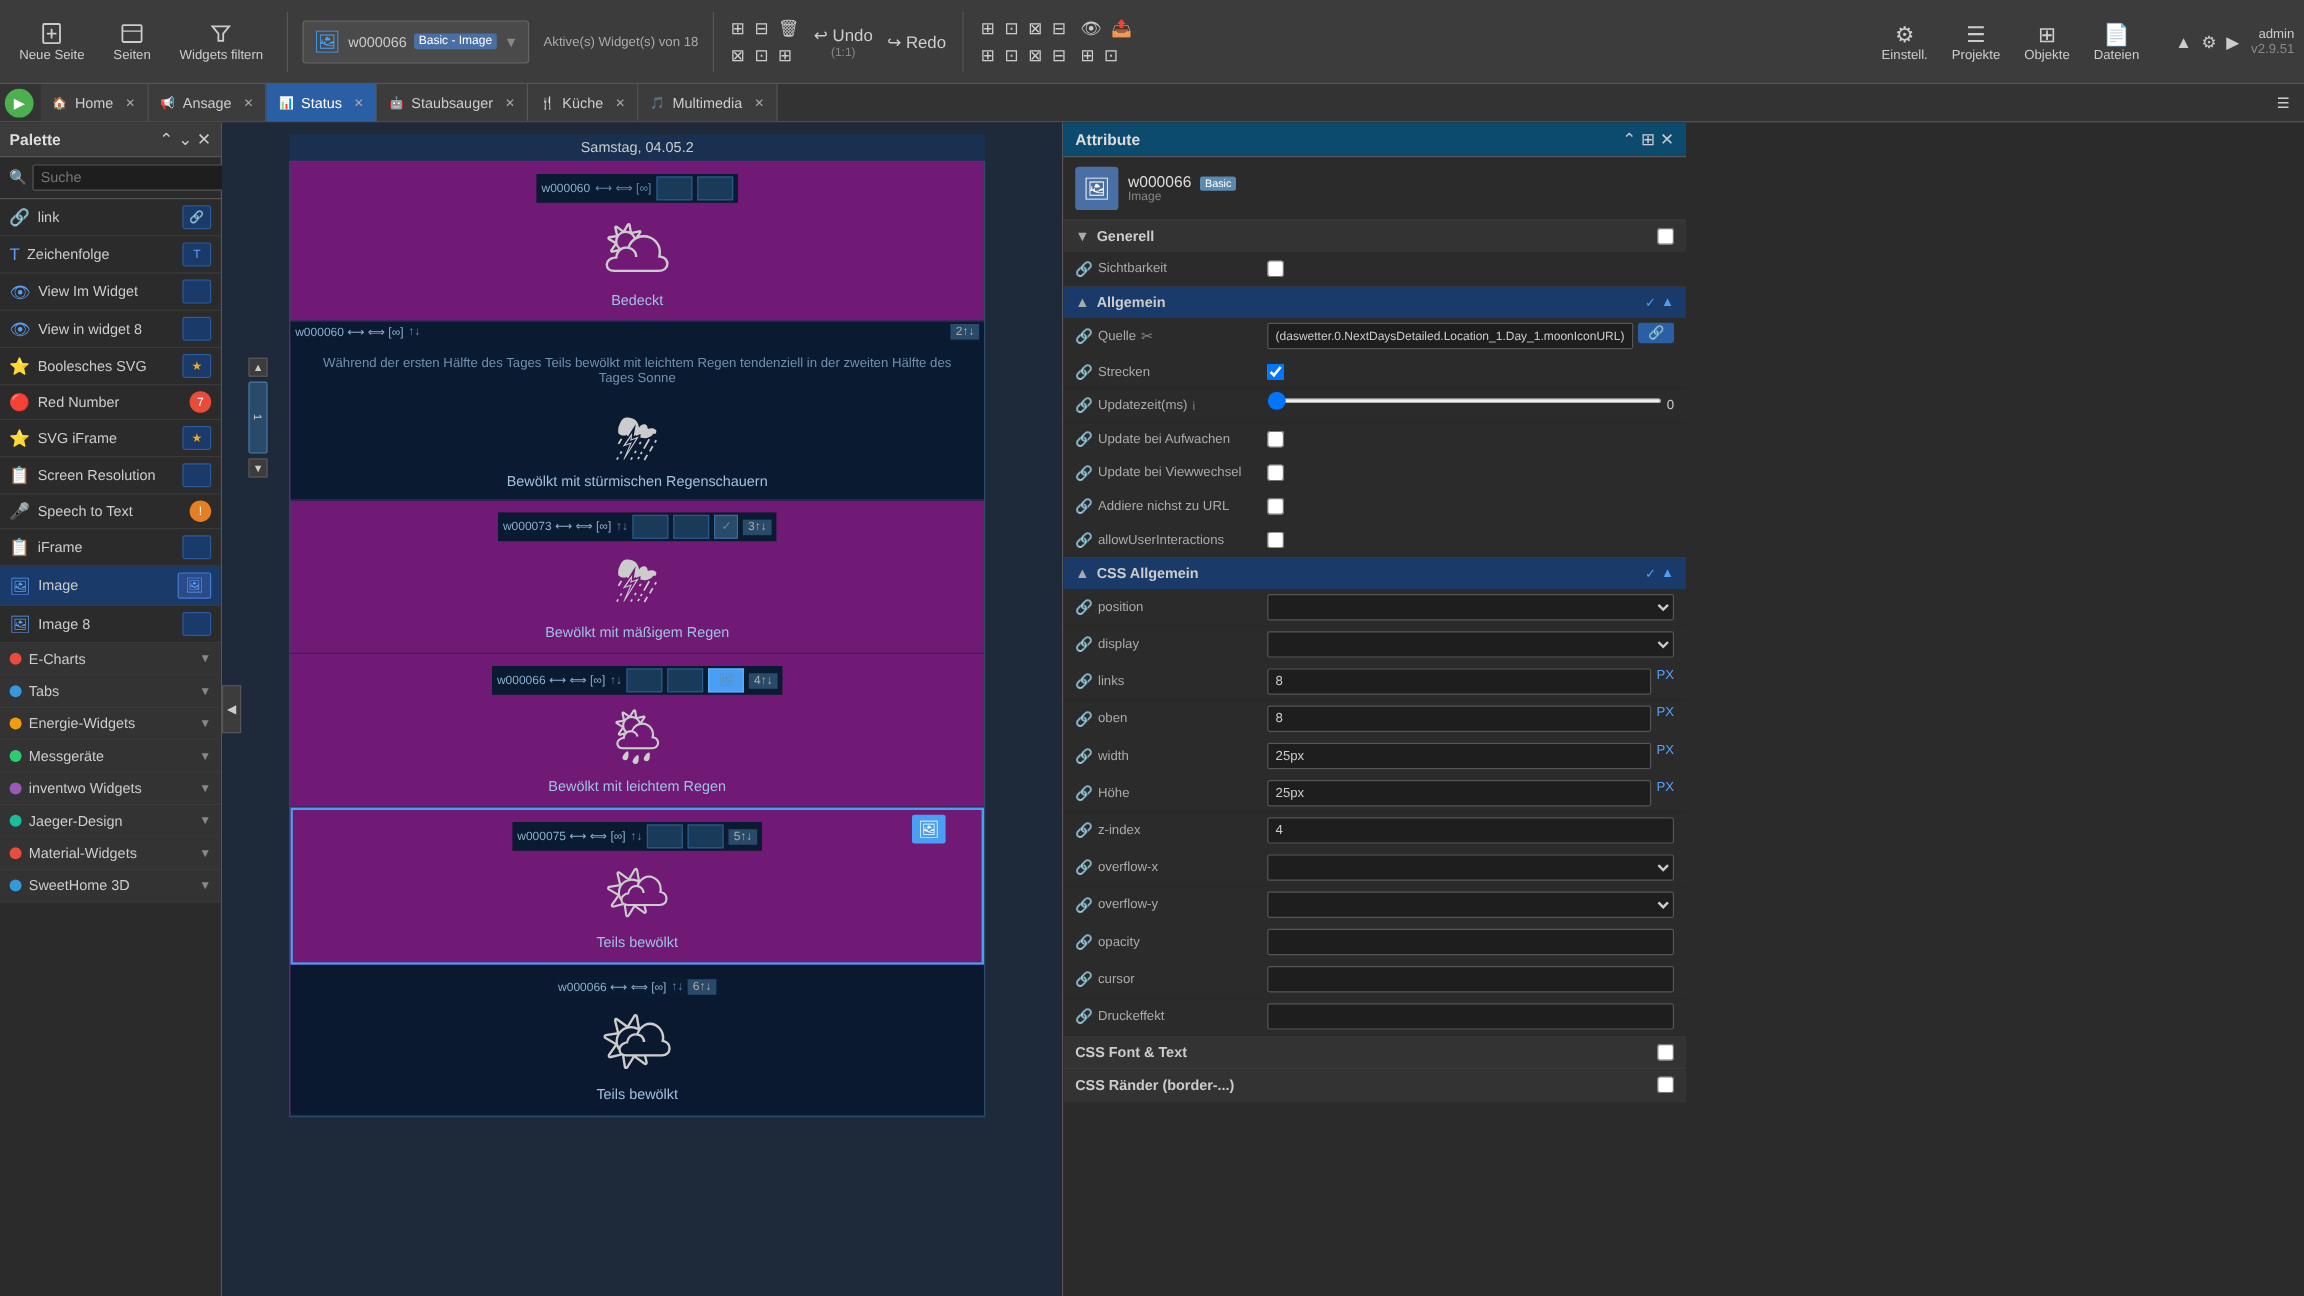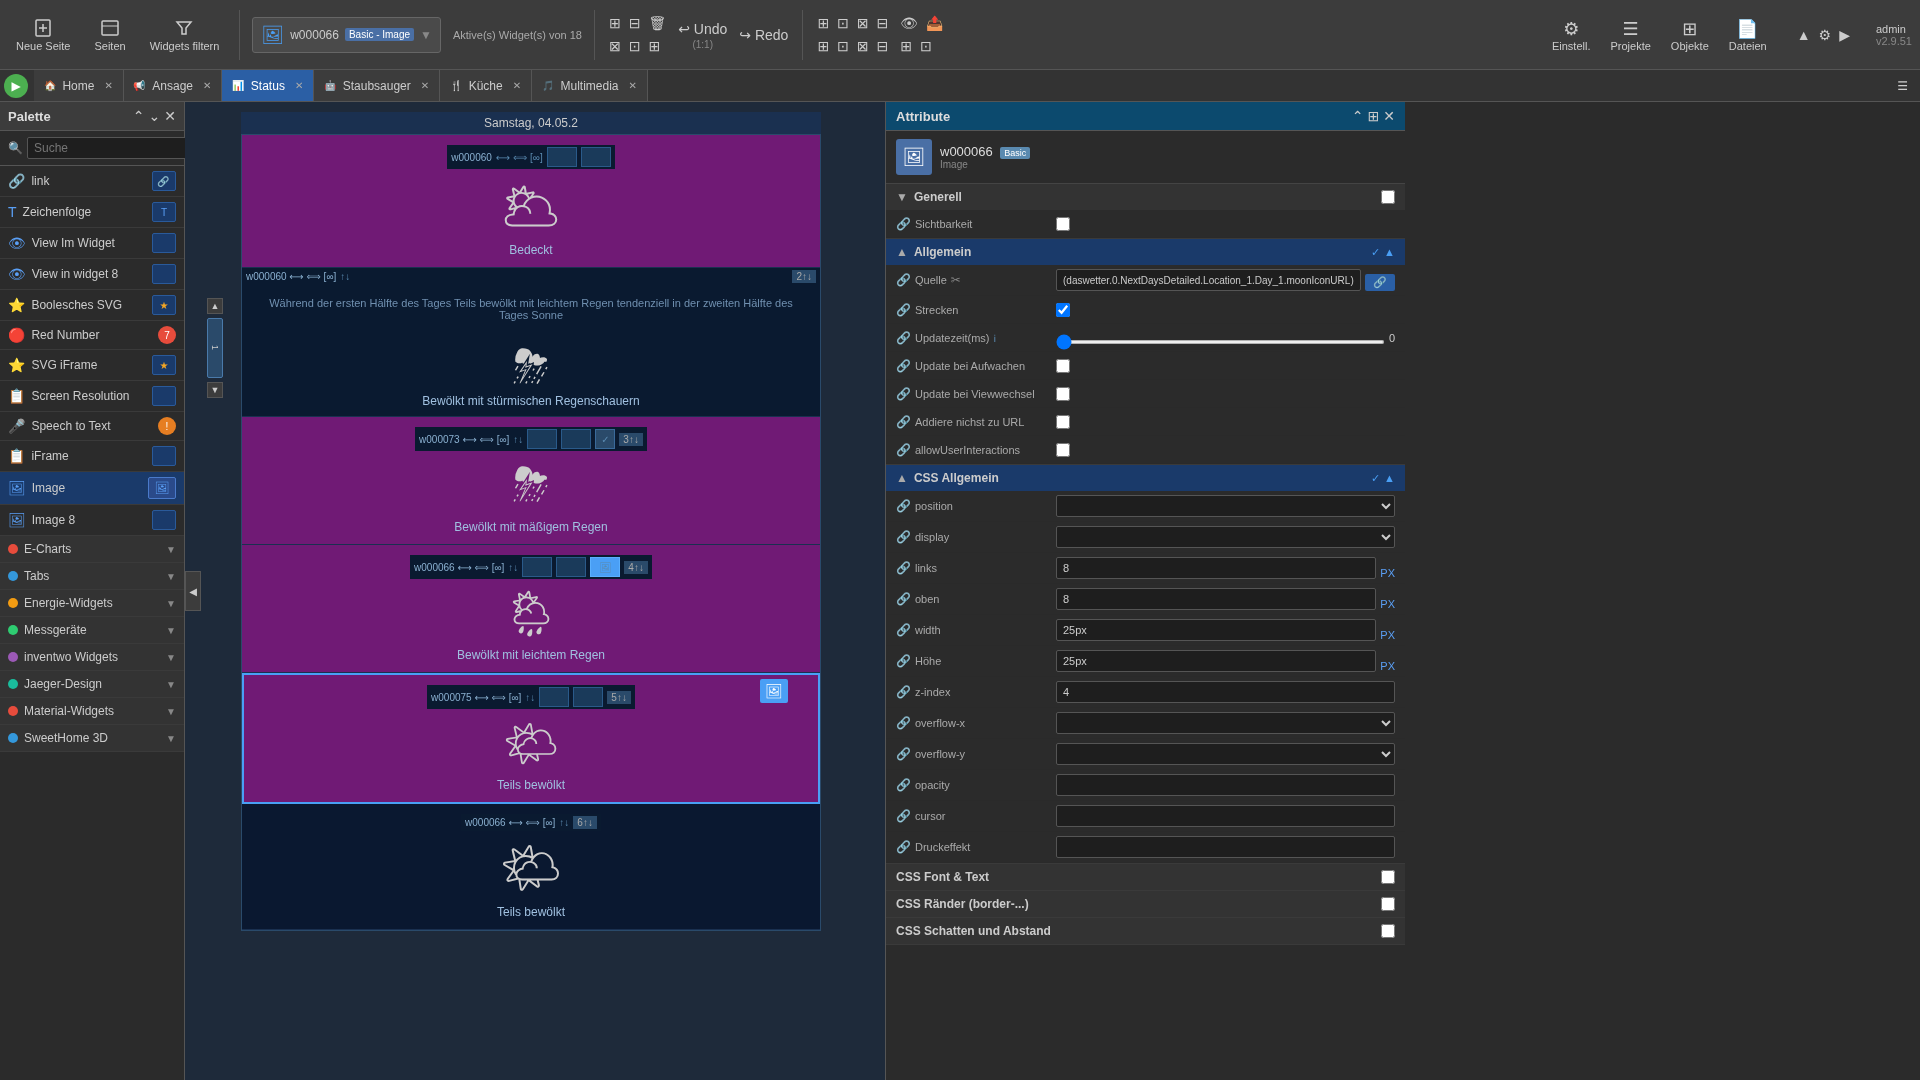--- a/index.html
+++ b/index.html
@@ -18,21 +18,21 @@
     .toolbar-divider { width: 1px; background: #555; height: 50px; margin: 0 4px; }
     .widget-selector {
       display: flex; align-items: center; background: #4a4a4a; border: 1px solid #666;
       border-radius: 3px; padding: 4px 8px; gap: 6px; height: 36px; min-width: 180px;
     }
     .widget-label { background: #4a6fa5; color: white; font-size: 10px; padding: 1px 4px; border-radius: 2px; }
     .icon-btn { background: none; border: none; color: #ccc; cursor: pointer; padding: 2px; font-size: 14px; }
     .undo-redo { display: flex; flex-direction: column; align-items: center; font-size: 11px; color: #888; }
     .projekte-section { display: flex; gap: 20px; margin-left: auto; margin-right: 20px; }
     .projekte-btn { display: flex; flex-direction: column; align-items: center; color: #ccc; cursor: pointer; font-size: 11px; }
-    .admin-section { display: flex; flex-direction: column; align-items: flex-start; color: #ccc; font-size: 11px; margin-left: 16px; }
+    .admin-section { display: flex; flex-direction: column; align-items: flex-end; color: #ccc; font-size: 11px; margin-left: 0; }
 
     
     .tab-bar {
       display: flex; align-items: center; background: #333; border-bottom: 1px solid #555;
       height: 32px; padding: 0 4px;
     }
     .tab {
       display: flex; align-items: center; padding: 0 10px; height: 100%; cursor: pointer;
       border-right: 1px solid #555; color: #ccc; font-size: 12px; gap: 6px;
       background: #3c3c3c;
@@ -136,21 +136,21 @@
     .attr-section { border-bottom: 1px solid #3a3a3a; }
     .attr-section-header {
       display: flex; align-items: center; padding: 6px 10px; cursor: pointer;
       background: #333; justify-content: space-between;
     }
     .attr-section-title { color: #ccc; font-size: 12px; font-weight: bold; }
     .attr-row {
       display: flex; align-items: center; padding: 4px 10px; border-bottom: 1px solid #2a2a2a; min-height: 28px;
     }
     .attr-label { width: 160px; color: #aaa; font-size: 11px; flex-shrink: 0; display: flex; align-items: center; gap: 4px; }
-    .attr-value { flex: 1; display: flex; align-items: flex-end; gap: 4px; }
+    .attr-value { flex: 1; display: flex; align-items: flex-start; gap: 4px; }
     .attr-input {
       background: #1e1e1e; border: 1px solid #555; color: #ccc; padding: 2px 6px;
       font-size: 11px; flex: 1; border-radius: 2px; height: 22px;
     }
     .attr-unit { color: #5a9ff5; font-size: 11px; cursor: pointer; }
     .attr-checkbox { width: 14px; height: 14px; }
     .value-display { color: #ccc; font-size: 11px; }
     .source-input {
       flex: 1; background: #1e1e1e; border: 1px solid #555; color: #ccc;
       padding: 2px 6px; font-size: 10px; border-radius: 2px; height: 22px;
@@ -844,21 +844,15 @@
       </div>
 
 
       <div class="attr-section">
         <div class="attr-section-header">
           <span class="attr-section-title">CSS Ränder (border-...)</span>
           <input type="checkbox" class="attr-checkbox" style="">
         </div>
       </div>
 
-      <div class="attr-section">
-        <div class="attr-section-header">
-          <span class="attr-section-title">CSS Schatten und Abstand</span>
-          <input type="checkbox" class="attr-checkbox" style="">
-        </div>
-      </div>
     </div>
   </div>
 </div>
 
 </body></html>

